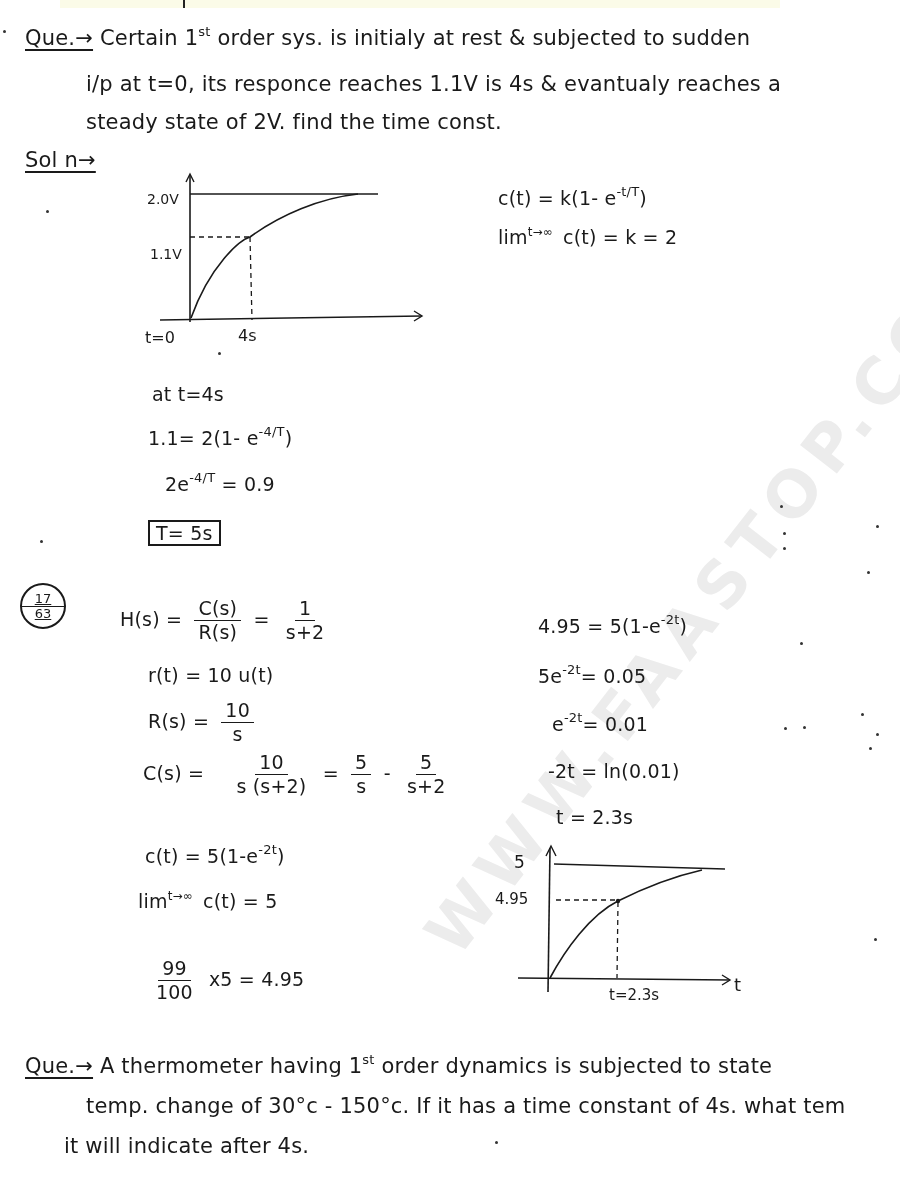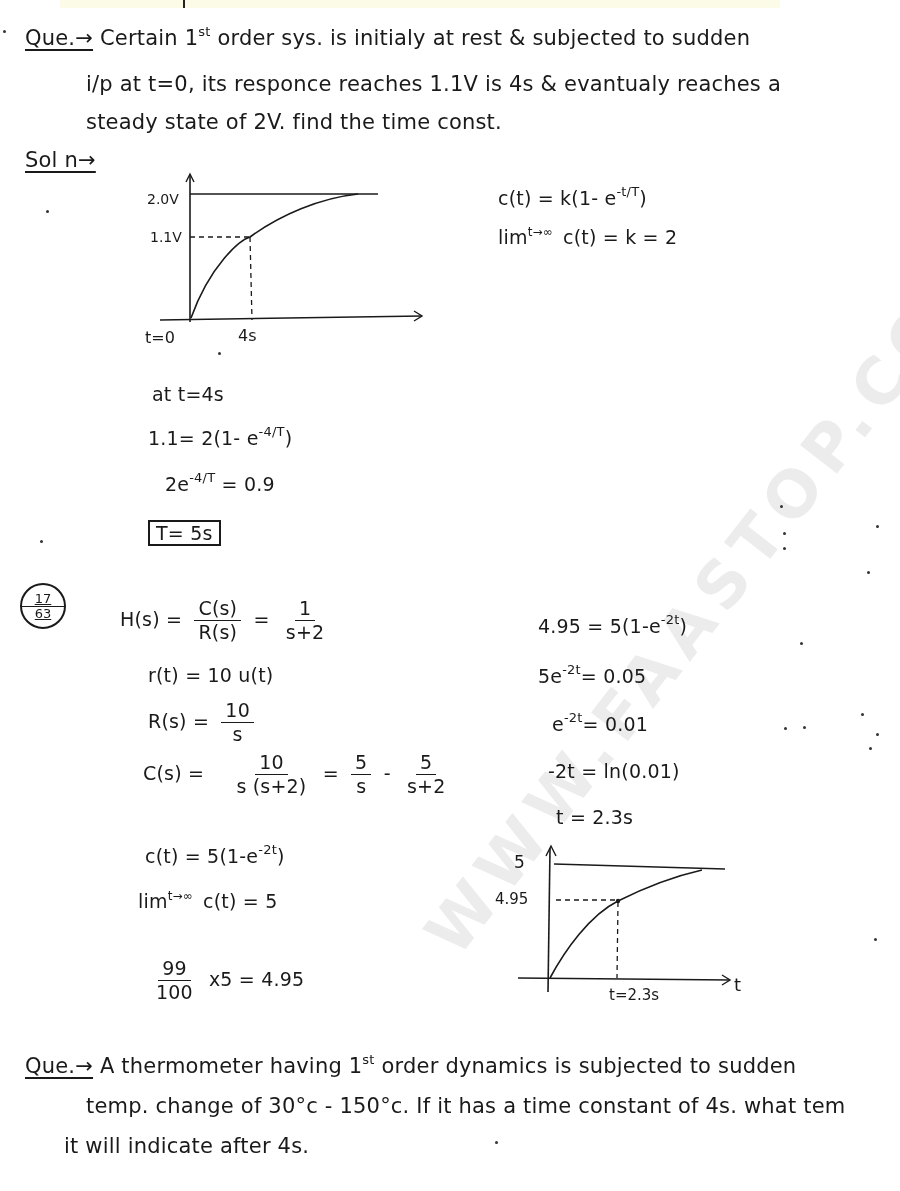--- a/index.html
+++ b/index.html
@@ -53,21 +53,21 @@
     <line x1="60" y1="5" x2="60" y2="152" stroke="#1a1a1a" stroke-width="1.6"></line>
     <polyline points="56,12 60,4 64,12" fill="none" stroke="#1a1a1a" stroke-width="1.4"></polyline>
     <line x1="30" y1="150" x2="292" y2="146" stroke="#1a1a1a" stroke-width="1.4"></line>
     <polyline points="284,141 292,146 284,151" fill="none" stroke="#1a1a1a" stroke-width="1.4"></polyline>
     <line x1="60" y1="24" x2="248" y2="24" stroke="#1a1a1a" stroke-width="1.6"></line>
     <path d="M61,148 C 80,95 110,70 120,67 C 150,45 190,28 228,24" fill="none" stroke="#1a1a1a" stroke-width="1.6"></path>
     <line x1="60" y1="67" x2="120" y2="67" stroke="#1a1a1a" stroke-width="1.3" stroke-dasharray="5,4"></line>
     <line x1="120" y1="67" x2="122" y2="150" stroke="#1a1a1a" stroke-width="1.3" stroke-dasharray="5,4"></line>
   </svg>
   <div class="abs" style="left:147px; top:191px; font-size:14px;">2.0V</div>
-  <div class="abs" style="left:150px; top:229px; font-size:14px;">1.1V</div>
+  <div class="abs" style="left:150px; top:246px; font-size:14px;">1.1V</div>
   <div class="abs" style="left:145px; top:328px; font-size:16px;">t=0</div>
   <div class="abs" style="left:238px; top:326px; font-size:16px;">4s</div>
 
   <div class="abs hw" style="left:498px; top:184px; font-size:19px;">
     <span>c(t) = k(1- e</span><span class="sup">-t/T</span><span>)</span>
   </div>
   <div class="abs hw" style="left:498px; top:226px; font-size:19px;">
     <span class="lim">
         <span>lim</span>
         <span class="sub">t→∞</span>
@@ -172,21 +172,21 @@
     <line x1="138" y1="62" x2="137" y2="138" stroke="#1a1a1a" stroke-width="1.3" stroke-dasharray="5,4"></line>
     <circle cx="138" cy="61" r="2.2" fill="#1a1a1a"></circle>
   </svg>
   <div class="abs" style="left:514px; top:852px; font-size:17px;">5</div>
   <div class="abs" style="left:495px; top:890px; font-size:15px;">4.95</div>
   <div class="abs" style="left:609px; top:986px; font-size:15px;">t=2.3s</div>
   <div class="abs" style="left:734px; top:974px; font-size:18px;">t</div>
 
   <div class="abs hw" style="left:25px; top:1052px;">
     <span class="q-label">Que.→</span>
-    <span>A thermometer having 1</span><span class="sup">st</span><span> order dynamics is subjected to sudden</span>
+    <span>A thermometer having 1</span><span class="sup">st</span><span> order dynamics is subjected to state</span>
   </div>
   <div class="abs hw" style="left:86px; top:1094px;">temp. change of 30°c - 150°c. If it has a time constant of 4s. what tem</div>
   <div class="abs hw" style="left:64px; top:1134px;">it will indicate after 4s.</div>
 
   <div class="dot" style="left:3px; top:30px;"></div>
   <div class="dot" style="left:46px; top:210px;"></div>
   <div class="dot" style="left:780px; top:505px;"></div>
   <div class="dot" style="left:783px; top:532px;"></div>
   <div class="dot" style="left:876px; top:525px;"></div>
   <div class="dot" style="left:783px; top:547px;"></div>

